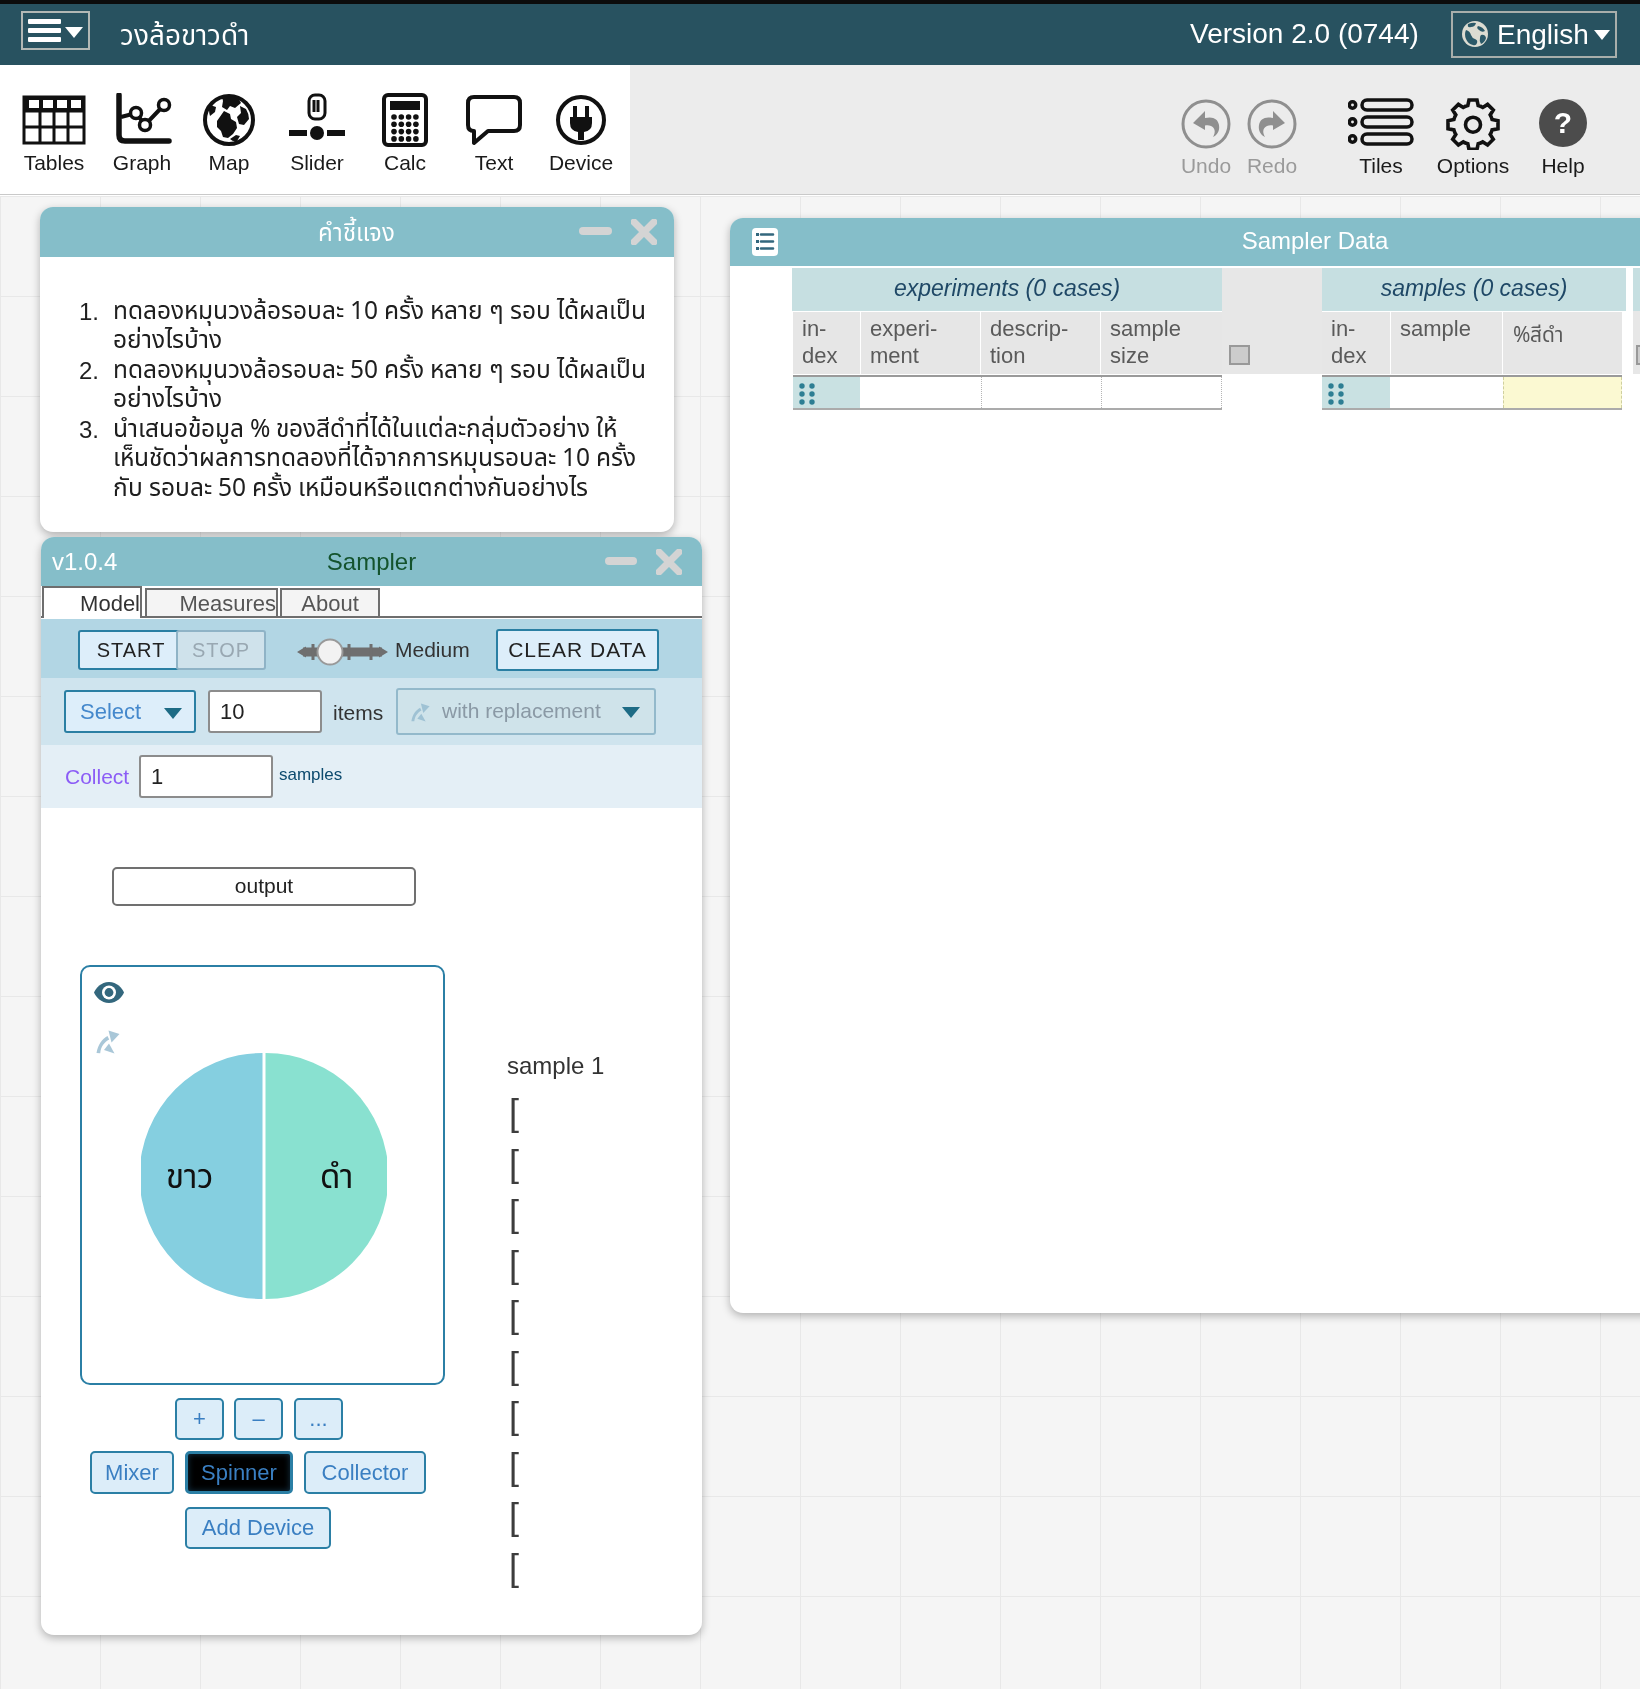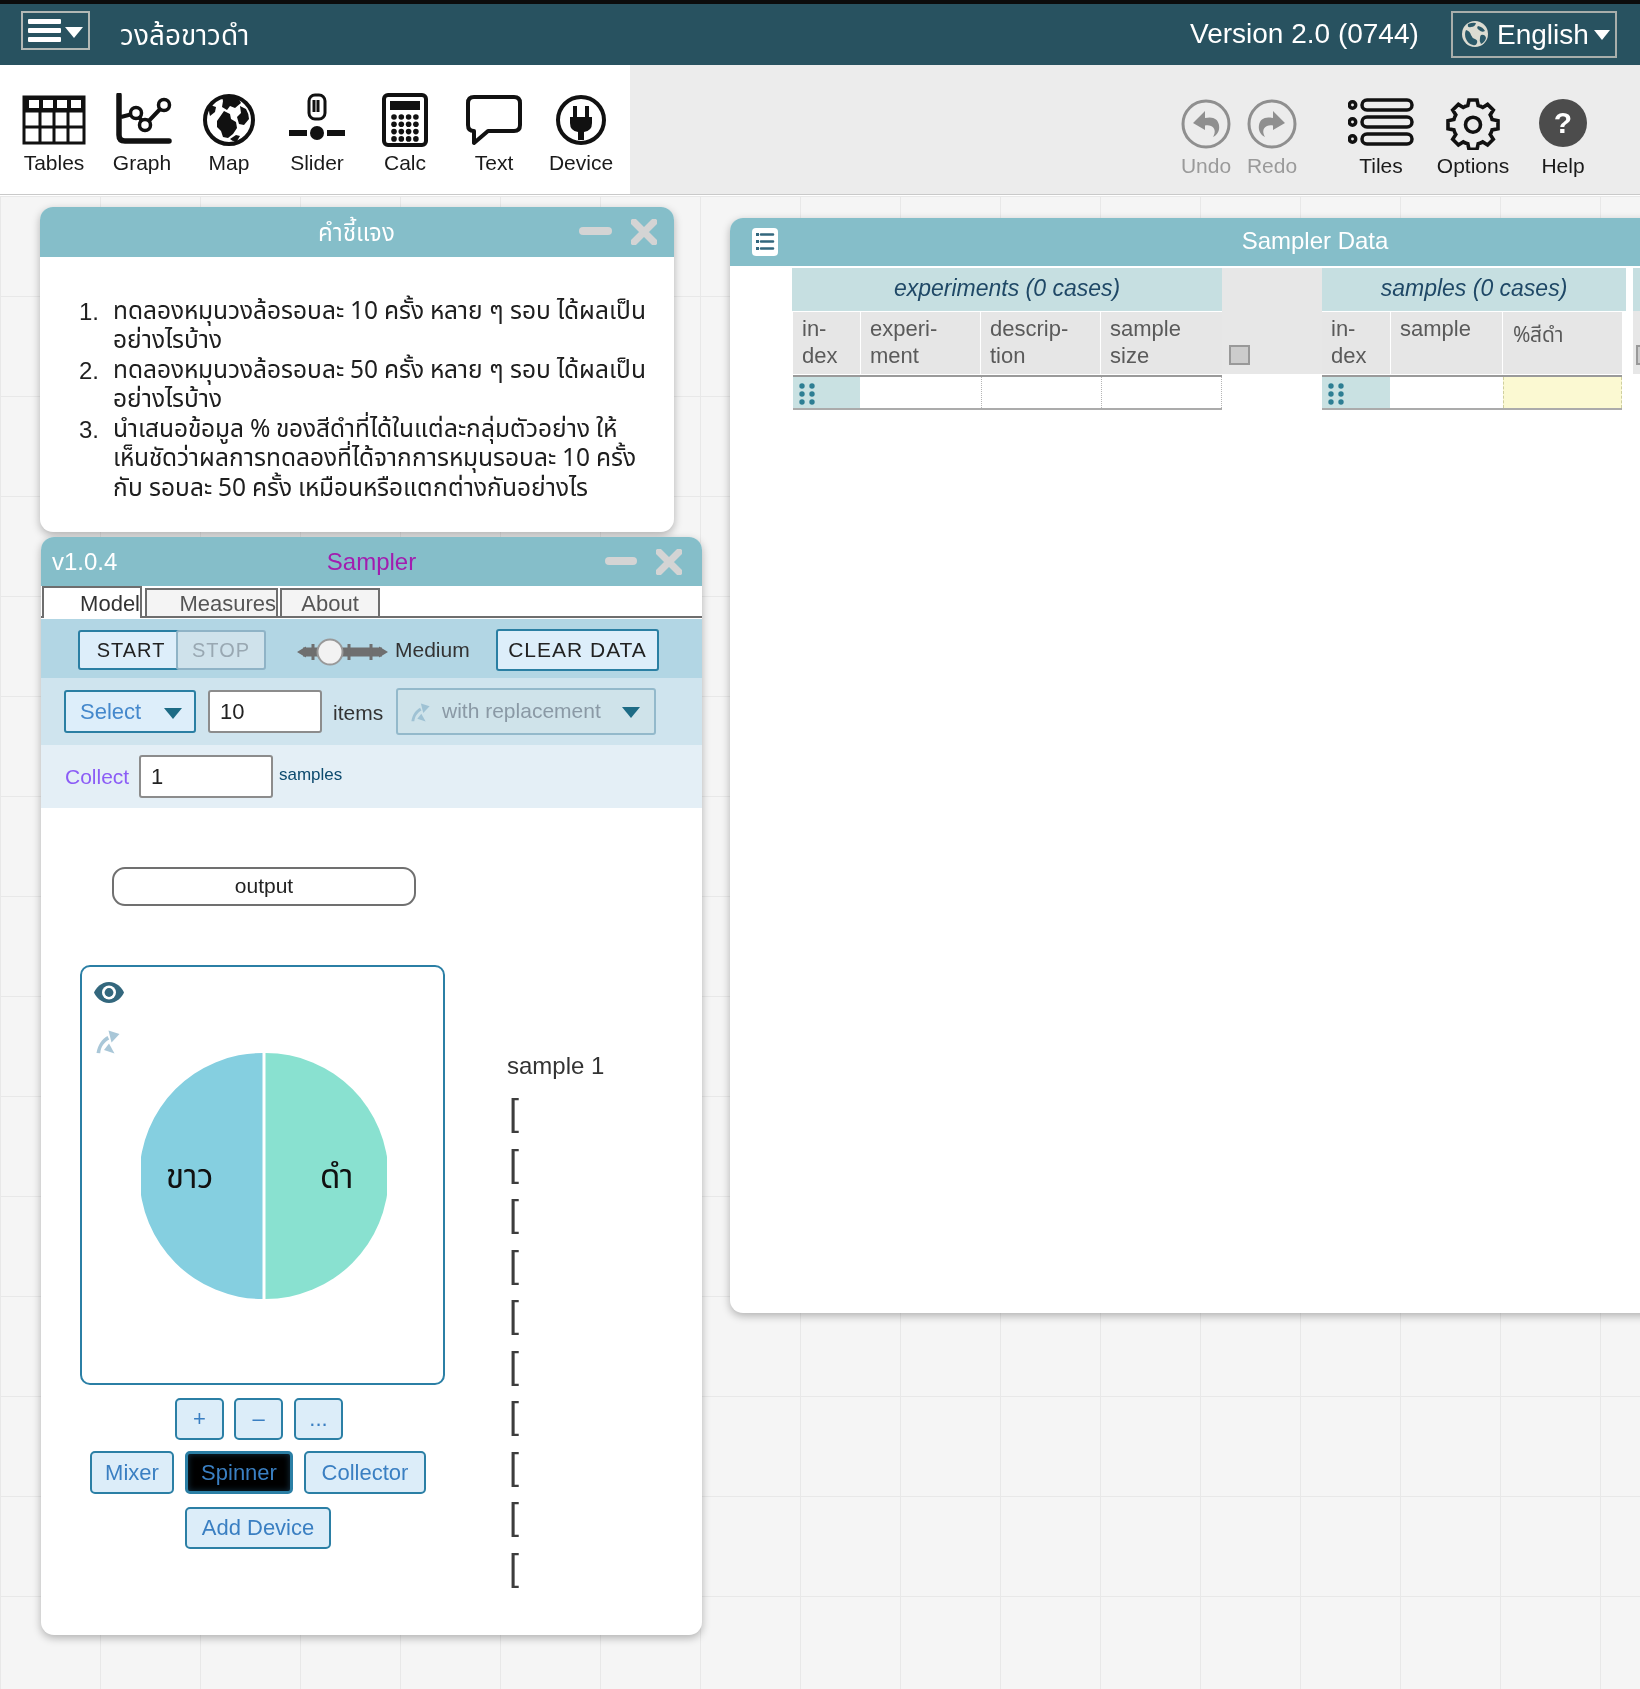--- a/index.html
+++ b/index.html
@@ -230,21 +230,21 @@
 <svg style="position:absolute;left:73px;top:262.5px" width="475" height="38" viewBox="0 0 475 38">
         <path d="M1.9 26 L1.9 21.2 C1.9 20.2 2.1 19.4 2.5 18.9 C3 18.4 3.6 18.1 4.3 17.9 L4.3 17.9 L1.6 16.8 L1.6 16 C1.6 15.3 1.8 14.7 2.3 14 C2.7 13.4 3.3 12.9 4.2 12.6 C5 12.2 6 12 7.1 12 C8.1 12 9 12.2 9.9 12.5 C10.7 12.8 11.4 13.3 11.9 14 C12.5 14.7 12.7 15.6 12.7 16.8 L12.7 26 L10.5 26 L10.5 17 C10.5 15.8 10.2 15 9.5 14.6 C8.9 14.1 8.1 13.9 7.1 13.9 C6.1 13.9 5.3 14.1 4.7 14.5 C4.1 14.9 3.8 15.5 3.8 16.1 L6.5 17.5 L6.3 18.7 C5.7 18.7 5.2 18.9 4.7 19.3 C4.3 19.7 4 20.4 4 21.2 L4 26 Z M9.7 10 C9 10 8.4 9.9 8 9.7 C7.6 9.5 7.3 9.2 7.1 8.9 C6.9 8.6 6.8 8.3 6.8 7.9 C6.8 7.7 6.9 7.4 7 7.1 C7 6.8 7.1 6.6 7.2 6.4 L9.1 6.7 C9 6.8 9 6.9 9 7.1 C8.9 7.2 8.9 7.4 8.9 7.5 C8.9 7.7 9 7.9 9.1 8.1 C9.2 8.2 9.5 8.3 9.8 8.3 L16 8.3 L16 10 Z M22.4 26 C20.4 26 19.1 25.6 18.2 24.7 C17.4 23.8 17 22.5 17 20.8 L17 12 L19.2 12 L19.2 20.8 C19.2 21.9 19.4 22.8 20 23.3 C20.5 23.9 21.3 24.1 22.4 24.1 C23.5 24.1 24.3 23.9 24.8 23.3 C25.4 22.8 25.6 21.9 25.6 20.8 L25.6 12 L27.8 12 L27.8 20.8 C27.8 22.5 27.4 23.8 26.5 24.7 C25.7 25.6 24.3 26 22.4 26 Z M41.8 26 C40.8 26 39.9 25.9 39.1 25.7 C38.3 25.5 37.6 25.3 37 25 L37.6 23.2 C38 23.4 38.3 23.5 38.8 23.7 C39.2 23.8 39.7 23.9 40.2 24 C40.7 24.1 41.3 24.1 41.8 24.1 C42.7 24.1 43.4 24 44 23.7 C44.5 23.3 44.8 22.9 44.8 22.2 C44.8 21.9 44.7 21.5 44.5 21.2 C44.3 21 44 20.7 43.6 20.5 C43.1 20.3 42.6 20.1 41.9 19.8 C40.9 19.5 40 19.2 39.3 18.8 C38.6 18.4 38.1 18 37.7 17.5 C37.3 17 37.2 16.3 37.2 15.5 C37.2 14.9 37.3 14.2 37.7 13.7 C38.1 13.2 38.6 12.8 39.4 12.5 C40.2 12.2 41.2 12 42.4 12 C43.2 12 43.9 12.1 44.6 12.2 C45.3 12.4 45.8 12.5 46.2 12.8 L46.2 14.7 C46 14.5 45.6 14.4 45.2 14.3 C44.8 14.1 44.3 14 43.8 14 C43.4 13.9 42.8 13.8 42.3 13.8 C41.2 13.8 40.4 14 40 14.3 C39.6 14.7 39.3 15.1 39.3 15.5 C39.3 15.8 39.4 16.1 39.6 16.4 C39.8 16.6 40.2 16.9 40.7 17.1 C41.2 17.3 41.9 17.6 42.7 17.9 C43.5 18.2 44.2 18.5 44.9 18.8 C45.5 19.1 46 19.6 46.4 20.1 C46.8 20.6 47 21.3 47 22.1 C47 22.8 46.8 23.4 46.5 24 C46.2 24.6 45.6 25.1 44.8 25.5 C44.1 25.8 43 26 41.8 26 Z M54.7 26 C53 26 51.7 25.5 50.8 24.6 C49.9 23.7 49.5 22.2 49.5 20.2 C49.5 19.9 49.5 19.5 49.5 19.1 C49.5 18.8 49.6 18.4 49.6 18 L54.7 18 L54.7 19.8 L51.7 19.8 L51.7 20.2 C51.7 21.3 51.8 22.1 52 22.6 C52.2 23.2 52.6 23.6 53 23.8 C53.5 24.1 54 24.2 54.7 24.2 C55.4 24.2 56.1 24.1 56.6 23.8 C57.1 23.5 57.6 23 57.8 22.3 C58.1 21.5 58.3 20.5 58.3 19.1 C58.3 17.9 58.2 16.9 57.9 16.1 C57.6 15.4 57.2 14.8 56.6 14.4 C56 14 55.2 13.9 54.2 13.9 C53.7 13.9 53.2 13.9 52.7 14 C52.2 14.1 51.7 14.2 51.2 14.4 C50.8 14.6 50.4 14.8 49.9 15 L49.9 13 C50.2 12.8 50.6 12.6 51.1 12.5 C51.6 12.4 52.1 12.2 52.7 12.1 C53.2 12 53.8 12 54.5 12 C55.9 12 57.1 12.3 58 12.9 C58.8 13.5 59.5 14.3 59.9 15.3 C60.3 16.4 60.5 17.6 60.5 19.1 C60.5 20.5 60.3 21.8 60 22.8 C59.6 23.9 59 24.6 58.1 25.2 C57.3 25.7 56.2 26 54.7 26 Z M69.4 26 C67.4 26 66.1 25.6 65.2 24.7 C64.4 23.8 64 22.5 64 20.8 L64 12 L66.2 12 L66.2 20.8 C66.2 21.9 66.4 22.8 67 23.3 C67.5 23.9 68.3 24.1 69.4 24.1 C70.5 24.1 71.3 23.9 71.8 23.3 C72.4 22.8 72.6 21.9 72.6 20.8 L72.6 12 L74.8 12 L74.8 20.8 C74.8 22.5 74.4 23.8 73.5 24.7 C72.7 25.6 71.3 26 69.4 26 Z M86.8 26 L86.8 16.8 C86.8 15.8 86.6 15 86.1 14.5 C85.6 14.1 84.8 13.8 83.7 13.8 C82.9 13.8 82.1 13.9 81.4 14.1 C80.6 14.3 79.9 14.6 79.2 14.9 L79.2 13 C79.7 12.8 80.4 12.5 81.2 12.3 C82 12.1 82.9 12 83.9 12 C84.8 12 85.5 12.1 86.2 12.3 C86.8 12.5 87.3 12.8 87.8 13.2 C88.2 13.5 88.5 14 88.7 14.6 C88.9 15.2 89 15.9 89 16.7 L89 26 Z M82.6 26 C81.2 26 80.1 25.6 79.3 24.9 C78.6 24.2 78.2 23.2 78.2 21.8 C78.2 20.3 78.7 19.2 79.7 18.4 C80.7 17.6 82.3 17.2 84.5 17.2 L87.3 17.2 L87.3 19 L84.8 19 C83.1 19 82 19.2 81.3 19.7 C80.7 20.2 80.4 20.9 80.4 21.8 C80.4 22.6 80.6 23.2 81.1 23.6 C81.6 24 82.2 24.2 83 24.2 C83.3 24.2 83.6 24.2 83.8 24.1 C84 24.1 84.3 24 84.5 23.9 L84.8 25.9 C84.5 25.9 84.2 26 83.8 26 C83.4 26 83 26 82.6 26 Z M94.8 17 C94.1 17 93.5 16.9 93.1 16.7 C92.7 16.5 92.4 16.2 92.2 15.9 C92 15.6 92 15.2 92 14.8 C92 14.6 92 14.3 92.1 14.1 C92.1 13.8 92.2 13.6 92.3 13.4 L94.2 13.7 C94.2 13.8 94.1 13.9 94.1 14 C94 14.2 94 14.3 94 14.5 C94 14.7 94.1 14.9 94.2 15 C94.3 15.2 94.5 15.2 94.8 15.2 L98.3 15.2 L98.3 17 Z M94.8 24 C94.1 24 93.5 23.9 93.1 23.7 C92.7 23.5 92.4 23.2 92.2 22.9 C92 22.6 92 22.2 92 21.9 C92 21.6 92 21.4 92.1 21.1 C92.1 20.8 92.2 20.6 92.3 20.4 L94.2 20.7 C94.2 20.8 94.1 20.9 94.1 21.1 C94 21.2 94 21.4 94 21.5 C94 21.7 94.1 21.9 94.2 22 C94.3 22.2 94.5 22.2 94.8 22.2 L98.3 22.2 L98.3 24 Z M111.7 14.1 C112.9 14.1 114 14.3 114.8 14.8 C115.7 15.2 116.4 15.8 116.9 16.7 C117.4 17.5 117.6 18.5 117.6 19.7 C117.6 21 117.4 22.1 116.8 23.1 C116.3 24 115.6 24.8 114.6 25.2 C113.6 25.8 112.5 26 111.1 26 C110.2 26 109.3 25.9 108.5 25.8 C107.8 25.6 107.1 25.3 106.5 25 L106.5 22.8 C107.1 23.2 107.8 23.5 108.7 23.8 C109.5 24 110.3 24.1 111.1 24.1 C112 24.1 112.7 23.9 113.4 23.6 C114 23.3 114.5 22.9 114.9 22.3 C115.2 21.6 115.4 20.9 115.4 19.9 C115.4 18.7 115.1 17.7 114.4 17 C113.7 16.3 112.6 16 111 16 C110.6 16 110 16 109.5 16.1 C108.9 16.2 108.4 16.3 108 16.4 L107 15.7 L107.6 8 L116.4 8 L116.4 10 L109.5 10 L109 14.4 C109.3 14.3 109.7 14.3 110.2 14.2 C110.6 14.1 111.2 14.1 111.7 14.1 Z M131.8 17 C131.8 18.4 131.7 19.7 131.5 20.8 C131.3 21.9 130.9 22.8 130.5 23.6 C130 24.4 129.4 25 128.7 25.4 C127.9 25.8 127 26 126 26 C124.7 26 123.6 25.6 122.7 24.9 C121.9 24.2 121.2 23.2 120.8 21.8 C120.4 20.5 120.2 18.9 120.2 17 C120.2 15.1 120.4 13.5 120.8 12.2 C121.2 10.8 121.8 9.8 122.6 9.1 C123.5 8.4 124.6 8 126 8 C127.3 8 128.4 8.4 129.2 9.1 C130.1 9.8 130.8 10.8 131.2 12.2 C131.6 13.5 131.8 15.1 131.8 17 Z M122.4 17 C122.4 18.6 122.5 19.9 122.7 20.9 C122.9 22 123.3 22.8 123.9 23.3 C124.4 23.8 125.1 24.1 126 24.1 C126.9 24.1 127.6 23.8 128.1 23.3 C128.6 22.8 129 22 129.3 21 C129.5 19.9 129.6 18.6 129.6 17 C129.6 15.4 129.5 14.1 129.3 13.1 C129 12 128.6 11.2 128.1 10.7 C127.6 10.2 126.9 9.9 126 9.9 C125.1 9.9 124.4 10.2 123.9 10.7 C123.3 11.2 122.9 12 122.7 13.1 C122.5 14.1 122.4 15.4 122.4 17 Z M141 26 L141 17.2 C141 15.5 141.4 14.2 142.3 13.3 C143.2 12.4 144.6 12 146.5 12 C148.5 12 149.9 12.4 150.8 13.3 C151.6 14.2 152.1 15.5 152.1 17.2 L152.1 26 L149.9 26 L149.9 17.2 C149.9 16.1 149.6 15.3 149 14.7 C148.4 14.1 147.6 13.9 146.5 13.9 C145.4 13.9 144.6 14.1 144 14.7 C143.5 15.2 143.2 16 143.2 17.1 L143.2 19.8 L143.2 19.8 C143.6 19.1 144 18.7 144.6 18.5 C145.1 18.3 145.8 18.2 146.8 18.2 L147.6 18.2 L147.6 20 L146.8 20 C145.8 20 145 20.2 144.5 20.5 C144 20.7 143.6 21.1 143.5 21.6 C143.3 22.1 143.2 22.6 143.2 23.2 L143.2 26 Z M159.8 26 C158.8 26 157.9 25.9 157.1 25.7 C156.3 25.5 155.6 25.3 155 25 L155.6 23.2 C156 23.4 156.3 23.5 156.8 23.7 C157.2 23.8 157.7 23.9 158.2 24 C158.7 24.1 159.3 24.1 159.8 24.1 C160.7 24.1 161.4 24 162 23.7 C162.5 23.3 162.8 22.9 162.8 22.2 C162.8 21.9 162.7 21.5 162.5 21.2 C162.3 21 162 20.7 161.6 20.5 C161.1 20.3 160.6 20.1 159.9 19.8 C158.9 19.5 158 19.2 157.3 18.8 C156.6 18.4 156.1 18 155.7 17.5 C155.3 17 155.2 16.3 155.2 15.5 C155.2 14.9 155.3 14.2 155.7 13.7 C156.1 13.2 156.6 12.8 157.4 12.5 C158.2 12.2 159.2 12 160.4 12 C161.2 12 161.9 12.1 162.6 12.2 C163.3 12.4 163.8 12.5 164.2 12.8 L164.2 14.7 C164 14.5 163.6 14.4 163.2 14.3 C162.8 14.1 162.3 14 161.8 14 C161.4 13.9 160.8 13.8 160.3 13.8 C159.2 13.8 158.4 14 158 14.3 C157.6 14.7 157.3 15.1 157.3 15.5 C157.3 15.8 157.4 16.1 157.6 16.4 C157.8 16.6 158.2 16.9 158.7 17.1 C159.2 17.3 159.9 17.6 160.7 17.9 C161.5 18.2 162.2 18.5 162.9 18.8 C163.5 19.1 164 19.6 164.4 20.1 C164.8 20.6 165 21.3 165 22.1 C165 22.8 164.8 23.4 164.5 24 C164.2 24.6 163.6 25.1 162.8 25.5 C162.1 25.8 161 26 159.8 26 Z M161.9 10 C161.2 10 160.7 9.9 160.3 9.7 C159.9 9.5 159.6 9.2 159.4 8.9 C159.2 8.6 159.1 8.3 159.1 7.9 C159.1 7.7 159.1 7.4 159.2 7.1 C159.3 6.8 159.4 6.6 159.5 6.4 L161.3 6.7 C161.3 6.8 161.3 6.9 161.2 7.1 C161.2 7.2 161.2 7.4 161.2 7.5 C161.2 7.7 161.2 7.9 161.4 8.1 C161.5 8.2 161.7 8.3 162 8.3 L168.2 8.3 L168.2 10 Z M161.7 6.4 L161.7 5.6 C161.9 5.5 162.1 5.5 162.4 5.4 C162.6 5.3 162.8 5.1 163 5 C163.2 4.8 163.3 4.6 163.3 4.4 C163.3 4.2 163.2 4.1 163.1 4 C163 3.9 162.9 3.8 162.7 3.8 C162.6 3.8 162.4 3.8 162.3 3.9 C162.2 3.9 162 4 161.9 4.1 L161.5 2.9 C161.8 2.8 162.1 2.6 162.5 2.6 C162.8 2.5 163.1 2.5 163.3 2.5 C163.7 2.5 164.1 2.6 164.5 2.8 C164.8 3 165 3.4 165 3.9 C165 4.1 164.9 4.4 164.9 4.6 C164.8 4.9 164.6 5.1 164.3 5.3 L164.1 4.8 L167.9 4.8 L167.9 6.4 Z M170.2 26 L166 12 L168.2 12 L171.8 24.1 L172.1 24.1 C172.5 24.1 172.9 24 173.3 23.8 C173.7 23.6 174 23.3 174.2 23 C174.7 22.5 175.1 21.7 175.3 20.9 C175.5 20 175.7 19.1 175.7 18.3 C175.7 16.9 175.3 15.8 174.7 15 C174.1 14.1 173.3 13.7 172.2 13.7 C172 13.7 171.8 13.8 171.6 13.8 C171.4 13.8 171.2 13.9 171.1 13.9 L170.5 12.1 C170.9 12.1 171.2 12 171.5 12 C171.8 12 172.1 12 172.3 12 C173.1 12 173.9 12.1 174.5 12.4 C175.2 12.6 175.7 13 176.2 13.5 C176.7 14 177.2 14.7 177.4 15.6 C177.7 16.5 177.8 17.4 177.8 18.5 C177.8 19.8 177.6 20.9 177.2 22 C176.8 23 176.4 23.8 175.8 24.4 C175.3 24.9 174.7 25.3 174 25.6 C173.3 25.9 172.5 26 171.4 26 Z M190 26 C189.6 26 189.2 25.9 188.8 25.8 C188.3 25.6 188 25.4 187.8 25 C187.5 24.6 187.4 24 187.4 23.4 L187.4 12 L189.5 12 L189.5 23.1 C189.5 23.5 189.6 23.8 189.8 23.9 C189.9 24.1 190.2 24.2 190.6 24.2 C190.7 24.2 190.9 24.2 191 24.1 C191.2 24.1 191.3 24 191.5 24 L191.8 25.6 C191.5 25.8 191.2 25.9 190.9 25.9 C190.6 26 190.3 26 190 26 Z M194.2 26 L194.2 12 L196.4 12 L196.4 18.2 L196.4 18.2 L202 12 L204.6 12 L204.6 12.1 L196.4 20.8 L196.4 26 Z M202.5 26 L202.5 21.1 C202.5 20.2 202.2 19.4 201.6 18.8 C201 18.3 200.1 18 198.7 18 L200 16.4 C201 16.4 201.9 16.6 202.6 16.9 C203.3 17.3 203.8 17.9 204.1 18.6 C204.5 19.3 204.7 20.1 204.7 21.1 L204.7 26 Z M214.5 26 C213.4 26 212.5 25.8 211.8 25.4 C211 24.9 210.5 24.4 210.2 23.6 L210.1 23.6 L210 26 L208.2 26 L208.2 12 L210.4 12 L210.4 20 C210.4 20.8 210.5 21.5 210.8 22.2 C211.1 22.8 211.5 23.3 212 23.6 C212.6 24 213.2 24.1 214 24.1 C215 24.1 215.7 23.9 216.2 23.3 C216.6 22.8 216.9 22.1 216.9 21.1 L216.9 12 L219.1 12 L219.1 21.2 C219.1 22.3 218.9 23.2 218.5 23.9 C218.1 24.6 217.6 25.1 216.9 25.5 C216.2 25.8 215.4 26 214.5 26 Z M208.6 10 L208.6 9 L210.4 8.2 L219 8.2 L219 10 Z M213.6 9 L213.6 6 L215.5 6 L215.5 9 Z M217.2 9 L217.2 6 L219 6 L219 9 Z M227.7 26 C226 26 224.7 25.5 223.8 24.6 C222.9 23.7 222.5 22.2 222.5 20.2 C222.5 19.9 222.5 19.5 222.5 19.1 C222.5 18.8 222.6 18.4 222.6 18 L227.7 18 L227.7 19.8 L224.7 19.8 L224.7 20.2 C224.7 21.3 224.8 22.1 225 22.6 C225.2 23.2 225.6 23.6 226 23.8 C226.5 24.1 227 24.2 227.7 24.2 C228.4 24.2 229.1 24.1 229.6 23.8 C230.1 23.5 230.6 23 230.8 22.3 C231.1 21.5 231.3 20.5 231.3 19.1 C231.3 17.9 231.2 16.9 230.9 16.1 C230.6 15.4 230.2 14.8 229.6 14.4 C229 14 228.2 13.9 227.2 13.9 C226.7 13.9 226.2 13.9 225.7 14 C225.2 14.1 224.7 14.2 224.2 14.4 C223.8 14.6 223.4 14.8 222.9 15 L222.9 13 C223.2 12.8 223.6 12.6 224.1 12.5 C224.6 12.4 225.1 12.2 225.7 12.1 C226.2 12 226.8 12 227.5 12 C228.9 12 230.1 12.3 231 12.9 C231.8 13.5 232.5 14.3 232.9 15.3 C233.3 16.4 233.5 17.6 233.5 19.1 C233.5 20.5 233.3 21.8 233 22.8 C232.6 23.9 232 24.6 231.1 25.2 C230.3 25.7 229.2 26 227.7 26 Z M241.6 26 C240.6 26 239.8 25.8 239.1 25.5 C238.4 25.1 237.9 24.6 237.5 23.9 C237.2 23.2 237 22.3 237 21.2 L237 12 L239.2 12 L239.2 21.1 C239.2 22.1 239.4 22.8 239.9 23.3 C240.4 23.9 241.1 24.1 242.1 24.1 C243.2 24.1 244.1 23.8 244.7 23 C245.4 22.2 245.7 21.2 245.7 20 L245.7 12 L247.9 12 L247.9 26 L246 26 L246 23.7 L245.8 23.7 C245.5 24.4 245 24.9 244.3 25.4 C243.6 25.8 242.7 26 241.6 26 Z M252.2 26 L252.2 12 L254.4 12 L254.4 18.2 L254.4 18.2 L260 12 L262.6 12 L262.6 12.1 L254.4 20.8 L254.4 26 Z M260.5 26 L260.5 21.1 C260.5 20.2 260.2 19.4 259.6 18.8 C259 18.3 258.1 18 256.7 18 L258 16.4 C259 16.4 259.9 16.6 260.6 16.9 C261.3 17.3 261.8 17.9 262.1 18.6 C262.5 19.3 262.7 20.1 262.7 21.1 L262.7 26 Z M269.8 26 C268.8 26 267.9 25.9 267.1 25.7 C266.3 25.5 265.6 25.3 265 25 L265.6 23.2 C266 23.4 266.3 23.5 266.8 23.7 C267.2 23.8 267.7 23.9 268.2 24 C268.7 24.1 269.3 24.1 269.8 24.1 C270.7 24.1 271.4 24 272 23.7 C272.5 23.3 272.8 22.9 272.8 22.2 C272.8 21.9 272.7 21.5 272.5 21.2 C272.3 21 272 20.7 271.6 20.5 C271.1 20.3 270.6 20.1 269.9 19.8 C268.9 19.5 268 19.2 267.3 18.8 C266.6 18.4 266.1 18 265.7 17.5 C265.3 17 265.2 16.3 265.2 15.5 C265.2 14.9 265.3 14.2 265.7 13.7 C266.1 13.2 266.6 12.8 267.4 12.5 C268.2 12.2 269.2 12 270.4 12 C271.2 12 271.9 12.1 272.6 12.2 C273.3 12.4 273.8 12.5 274.2 12.8 L274.2 14.7 C274 14.5 273.6 14.4 273.2 14.3 C272.8 14.1 272.3 14 271.8 14 C271.4 13.9 270.8 13.8 270.3 13.8 C269.2 13.8 268.4 14 268 14.3 C267.6 14.7 267.3 15.1 267.3 15.5 C267.3 15.8 267.4 16.1 267.6 16.4 C267.8 16.6 268.2 16.9 268.7 17.1 C269.2 17.3 269.9 17.6 270.7 17.9 C271.5 18.2 272.2 18.5 272.9 18.8 C273.5 19.1 274 19.6 274.4 20.1 C274.8 20.6 275 21.3 275 22.1 C275 22.8 274.8 23.4 274.5 24 C274.2 24.6 273.6 25.1 272.8 25.5 C272.1 25.8 271 26 269.8 26 Z M264.6 10 L264.6 9 L266.4 8.2 L275 8.2 L275 10 Z M269.7 9 L269.7 6 L271.5 6 L271.5 9 Z M273.2 9 L273.2 6 L275 6 L275 9 Z M282.7 26 C281 26 279.7 25.5 278.8 24.6 C277.9 23.7 277.5 22.2 277.5 20.2 C277.5 19.9 277.5 19.5 277.5 19.1 C277.5 18.8 277.6 18.4 277.6 18 L282.7 18 L282.7 19.8 L279.7 19.8 L279.7 20.2 C279.7 21.3 279.8 22.1 280 22.6 C280.2 23.2 280.6 23.6 281 23.8 C281.5 24.1 282 24.2 282.7 24.2 C283.4 24.2 284.1 24.1 284.6 23.8 C285.1 23.5 285.6 23 285.8 22.3 C286.1 21.5 286.3 20.5 286.3 19.1 C286.3 17.9 286.2 16.9 285.9 16.1 C285.6 15.4 285.2 14.8 284.6 14.4 C284 14 283.2 13.9 282.2 13.9 C281.7 13.9 281.2 13.9 280.7 14 C280.2 14.1 279.7 14.2 279.2 14.4 C278.8 14.6 278.4 14.8 277.9 15 L277.9 13 C278.2 12.8 278.6 12.6 279.1 12.5 C279.6 12.4 280.1 12.2 280.7 12.1 C281.2 12 281.8 12 282.5 12 C283.9 12 285.1 12.3 286 12.9 C286.8 13.5 287.5 14.3 287.9 15.3 C288.3 16.4 288.5 17.6 288.5 19.1 C288.5 20.5 288.3 21.8 288 22.8 C287.6 23.9 287 24.6 286.1 25.2 C285.3 25.7 284.2 26 282.7 26 Z M295 26 C294.6 26 294.2 25.9 293.8 25.8 C293.3 25.6 293 25.4 292.8 25 C292.5 24.6 292.4 24 292.4 23.4 L292.4 12 L294.5 12 L294.5 23.1 C294.5 23.5 294.6 23.8 294.8 23.9 C294.9 24.1 295.2 24.2 295.6 24.2 C295.7 24.2 295.9 24.2 296 24.1 C296.2 24.1 296.3 24 296.5 24 L296.8 25.6 C296.5 25.8 296.2 25.9 295.9 25.9 C295.6 26 295.3 26 295 26 Z M301.7 26 C301.3 26 300.8 25.9 300.4 25.8 C300 25.6 299.7 25.4 299.4 25 C299.2 24.6 299 24 299 23.4 L299 12 L301.2 12 L301.2 23.1 C301.2 23.5 301.3 23.8 301.5 23.9 C301.6 24.1 301.9 24.2 302.2 24.2 C302.4 24.2 302.5 24.2 302.7 24.1 C302.9 24.1 303 24 303.2 24 L303.5 25.6 C303.2 25.8 302.9 25.9 302.6 25.9 C302.3 26 302 26 301.7 26 Z M310.7 26 C309.4 26 308.3 25.7 307.5 25 C306.8 24.4 306.3 23.6 306 22.5 C305.7 21.4 305.5 20.1 305.5 18.7 C305.5 17.1 305.7 15.8 306 14.8 C306.3 13.8 306.7 13.1 307.3 12.7 C307.9 12.2 308.6 12 309.5 12 C310.1 12 310.5 12.1 310.9 12.3 C311.3 12.5 311.6 12.8 311.8 13.3 L311.9 13.3 C312.1 12.8 312.3 12.5 312.8 12.3 C313.2 12.1 313.7 12 314.3 12 C315.3 12 316.1 12.3 316.7 12.9 C317.3 13.4 317.6 14.3 317.6 15.5 L317.6 26 L315.4 26 L315.4 15.5 C315.4 14.9 315.3 14.4 315 14.2 C314.7 14 314.4 13.9 314 13.9 C313.5 13.9 313.1 14 312.9 14.2 C312.7 14.4 312.6 14.8 312.5 15.3 L311.1 15.3 C311.1 14.8 310.9 14.4 310.6 14.2 C310.3 14 310 13.9 309.7 13.9 C309 13.9 308.5 14.2 308.2 15 C307.9 15.8 307.7 17 307.7 18.8 C307.7 19.9 307.8 20.9 308 21.7 C308.1 22.4 308.5 23.1 308.9 23.5 C309.4 23.9 310.1 24.1 311 24.1 C311.3 24.1 311.6 24.1 311.8 24.1 C312 24.1 312.2 24 312.4 24 L312.7 25.9 C312.4 25.9 312.1 26 311.8 26 C311.4 26 311.1 26 310.7 26 Z M321.9 26 L321.9 21.2 C321.9 20.2 322.1 19.4 322.5 18.9 C323 18.4 323.6 18.1 324.3 17.9 L324.3 17.9 L321.6 16.8 L321.6 16 C321.6 15.3 321.8 14.7 322.3 14 C322.7 13.4 323.3 12.9 324.2 12.6 C325 12.2 326 12 327.1 12 C328.1 12 329 12.2 329.9 12.5 C330.7 12.8 331.4 13.3 331.9 14 C332.5 14.7 332.7 15.6 332.7 16.8 L332.7 26 L330.5 26 L330.5 17 C330.5 15.8 330.2 15 329.5 14.6 C328.9 14.1 328.1 13.9 327.1 13.9 C326.1 13.9 325.3 14.1 324.7 14.5 C324.1 14.9 323.8 15.5 323.8 16.1 L326.5 17.5 L326.3 18.7 C325.7 18.7 325.2 18.9 324.7 19.3 C324.3 19.7 324 20.4 324 21.2 L324 26 Z M341.7 26 C340.4 26 339.3 25.7 338.5 25 C337.8 24.4 337.3 23.6 337 22.5 C336.7 21.4 336.5 20.1 336.5 18.7 C336.5 17.1 336.7 15.8 337 14.8 C337.3 13.8 337.7 13.1 338.3 12.7 C338.9 12.2 339.6 12 340.5 12 C341.1 12 341.5 12.1 341.9 12.3 C342.3 12.5 342.6 12.8 342.8 13.3 L342.9 13.3 C343.1 12.8 343.3 12.5 343.8 12.3 C344.2 12.1 344.7 12 345.3 12 C346.3 12 347.1 12.3 347.7 12.9 C348.3 13.4 348.6 14.3 348.6 15.5 L348.6 26 L346.4 26 L346.4 15.5 C346.4 14.9 346.3 14.4 346 14.2 C345.7 14 345.4 13.9 345 13.9 C344.5 13.9 344.1 14 343.9 14.2 C343.7 14.4 343.6 14.8 343.5 15.3 L342.1 15.3 C342.1 14.8 341.9 14.4 341.6 14.2 C341.3 14 341 13.9 340.7 13.9 C340 13.9 339.5 14.2 339.2 15 C338.9 15.8 338.7 17 338.7 18.8 C338.7 19.9 338.8 20.9 339 21.7 C339.1 22.4 339.5 23.1 339.9 23.5 C340.4 23.9 341.1 24.1 342 24.1 C342.3 24.1 342.6 24.1 342.8 24.1 C343 24.1 343.2 24 343.4 24 L343.7 25.9 C343.4 25.9 343.1 26 342.8 26 C342.4 26 342.1 26 341.7 26 Z M346.5 10 L346.5 4.7 L348.7 4.7 L348.7 10 Z M356.8 26 L356.8 16.2 C356.8 15.4 356.6 14.8 356.2 14.4 C355.9 14.1 355.2 13.9 354.4 13.9 C353.8 13.9 353.2 13.9 352.7 14.1 C352.2 14.2 351.7 14.5 351.2 14.8 L351.2 12.8 C351.6 12.6 352 12.4 352.6 12.2 C353.2 12.1 354 12 354.8 12 C355.6 12 356.4 12.1 357 12.4 C357.6 12.6 358.1 13 358.5 13.6 C358.8 14.2 359 15 359 15.9 L359 26 Z M365.2 26 L361 12 L363.2 12 L366.8 24.1 L367.1 24.1 C367.5 24.1 367.9 24 368.3 23.8 C368.7 23.6 369 23.3 369.2 23 C369.7 22.5 370.1 21.7 370.3 20.9 C370.5 20 370.7 19.1 370.7 18.3 C370.7 16.9 370.3 15.8 369.7 15 C369.1 14.1 368.3 13.7 367.2 13.7 C367 13.7 366.8 13.8 366.6 13.8 C366.4 13.8 366.2 13.9 366.1 13.9 L365.5 12.1 C365.9 12.1 366.2 12 366.5 12 C366.8 12 367.1 12 367.3 12 C368.1 12 368.9 12.1 369.5 12.4 C370.2 12.6 370.7 13 371.2 13.5 C371.7 14 372.2 14.7 372.4 15.6 C372.7 16.5 372.8 17.4 372.8 18.5 C372.8 19.8 372.6 20.9 372.2 22 C371.8 23 371.4 23.8 370.8 24.4 C370.3 24.9 369.7 25.3 369 25.6 C368.3 25.9 367.5 26 366.4 26 Z M375.9 26 L375.9 21.2 C375.9 20.2 376.1 19.4 376.5 18.9 C377 18.4 377.6 18.1 378.3 17.9 L378.3 17.9 L375.6 16.8 L375.6 16 C375.6 15.3 375.8 14.7 376.3 14 C376.7 13.4 377.3 12.9 378.2 12.6 C379 12.2 380 12 381.1 12 C382.1 12 383 12.2 383.9 12.5 C384.7 12.8 385.4 13.3 385.9 14 C386.5 14.7 386.7 15.6 386.7 16.8 L386.7 26 L384.5 26 L384.5 17 C384.5 15.8 384.2 15 383.5 14.6 C382.9 14.1 382.1 13.9 381.1 13.9 C380.1 13.9 379.3 14.1 378.7 14.5 C378.1 14.9 377.8 15.5 377.8 16.1 L380.5 17.5 L380.3 18.7 C379.7 18.7 379.2 18.9 378.7 19.3 C378.3 19.7 378 20.4 378 21.2 L378 26 Z M383.7 10 C383 10 382.4 9.9 382 9.7 C381.6 9.5 381.3 9.2 381.1 8.9 C380.9 8.6 380.8 8.3 380.8 7.9 C380.8 7.7 380.9 7.4 381 7.1 C381 6.8 381.1 6.6 381.2 6.4 L383.1 6.7 C383 6.8 383 6.9 383 7.1 C382.9 7.2 382.9 7.4 382.9 7.5 C382.9 7.7 383 7.9 383.1 8.1 C383.2 8.2 383.5 8.3 383.8 8.3 L390 8.3 L390 10 Z M395.6 26 C394.6 26 393.8 25.8 393.1 25.5 C392.4 25.1 391.9 24.6 391.5 23.9 C391.2 23.2 391 22.3 391 21.2 L391 12 L393.2 12 L393.2 21.1 C393.2 22.1 393.4 22.8 393.9 23.3 C394.4 23.9 395.1 24.1 396.1 24.1 C397.2 24.1 398.1 23.8 398.7 23 C399.4 22.2 399.7 21.2 399.7 20 L399.7 12 L401.9 12 L401.9 26 L400 26 L400 23.7 L399.8 23.7 C399.5 24.4 399 24.9 398.3 25.4 C397.6 25.8 396.7 26 395.6 26 Z M410.7 26 C409 26 407.7 25.5 406.8 24.6 C405.9 23.7 405.5 22.2 405.5 20.2 C405.5 19.9 405.5 19.5 405.5 19.1 C405.5 18.8 405.6 18.4 405.6 18 L410.7 18 L410.7 19.8 L407.7 19.8 L407.7 20.2 C407.7 21.3 407.8 22.1 408 22.6 C408.2 23.2 408.6 23.6 409 23.8 C409.5 24.1 410 24.2 410.7 24.2 C411.4 24.2 412.1 24.1 412.6 23.8 C413.1 23.5 413.6 23 413.8 22.3 C414.1 21.5 414.3 20.5 414.3 19.1 C414.3 17.9 414.2 16.9 413.9 16.1 C413.6 15.4 413.2 14.8 412.6 14.4 C412 14 411.2 13.9 410.2 13.9 C409.7 13.9 409.2 13.9 408.7 14 C408.2 14.1 407.7 14.2 407.2 14.4 C406.8 14.6 406.4 14.8 405.9 15 L405.9 13 C406.2 12.8 406.6 12.6 407.1 12.5 C407.6 12.4 408.1 12.2 408.7 12.1 C409.2 12 409.8 12 410.5 12 C411.9 12 413.1 12.3 414 12.9 C414.8 13.5 415.5 14.3 415.9 15.3 C416.3 16.4 416.5 17.6 416.5 19.1 C416.5 20.5 416.3 21.8 416 22.8 C415.6 23.9 415 24.6 414.1 25.2 C413.3 25.7 412.2 26 410.7 26 Z M425.2 26 C423.8 26 422.8 25.8 422 25.5 C421.2 25.1 420.6 24.6 420.3 24 C419.9 23.3 419.7 22.5 419.7 21.6 C419.7 20.8 419.8 20.2 420.1 19.7 C420.3 19.3 420.6 18.9 420.9 18.7 C421.2 18.5 421.6 18.3 421.9 18.2 L421.9 18.2 C421.6 18.1 421.3 17.9 420.9 17.7 C420.6 17.5 420.3 17.1 420 16.8 C419.8 16.4 419.7 15.9 419.7 15.3 C419.7 14.7 419.8 14.2 420.1 13.7 C420.3 13.2 420.7 12.8 421.3 12.5 C421.9 12.2 422.7 12 423.7 12 C424.1 12 424.5 12 424.9 12.1 C425.3 12.1 425.6 12.2 425.9 12.4 L425.5 14.1 C425.3 14 425.1 14 424.8 13.9 C424.5 13.9 424.2 13.8 423.9 13.8 C423.2 13.8 422.7 14 422.4 14.3 C422 14.6 421.9 15 421.9 15.5 C421.9 16 422 16.4 422.3 16.7 C422.6 16.9 423 17.1 423.4 17.2 C423.9 17.3 424.3 17.4 424.8 17.4 L425.3 17.4 L425.3 19 L424.8 19 C423.8 19 423.1 19.2 422.6 19.6 C422.2 19.9 421.9 20.6 421.9 21.4 C421.9 21.9 422 22.4 422.2 22.8 C422.4 23.2 422.7 23.6 423.2 23.8 C423.7 24.1 424.3 24.2 425.2 24.2 C426 24.2 426.6 24.1 427.1 23.8 C427.6 23.6 427.9 23.2 428.1 22.8 C428.3 22.4 428.4 21.8 428.4 21.2 L428.4 12 L430.6 12 L430.6 21 C430.6 22.8 430.1 24.1 429.2 24.9 C428.4 25.6 427 26 425.2 26 Z M428.8 10 L428.8 4.7 L431 4.7 L431 10 Z M438.8 26 L438.8 16.2 C438.8 15.4 438.6 14.8 438.2 14.4 C437.9 14.1 437.2 13.9 436.4 13.9 C435.8 13.9 435.2 13.9 434.7 14.1 C434.2 14.2 433.7 14.5 433.2 14.8 L433.2 12.8 C433.6 12.6 434 12.4 434.6 12.2 C435.2 12.1 436 12 436.8 12 C437.6 12 438.4 12.1 439 12.4 C439.6 12.6 440.1 13 440.5 13.6 C440.8 14.2 441 15 441 15.9 L441 26 Z M447.2 26 L443 12 L445.2 12 L448.8 24.1 L449.1 24.1 C449.5 24.1 449.9 24 450.3 23.8 C450.7 23.6 451 23.3 451.2 23 C451.7 22.5 452.1 21.7 452.3 20.9 C452.5 20 452.7 19.1 452.7 18.3 C452.7 16.9 452.3 15.8 451.7 15 C451.1 14.1 450.3 13.7 449.2 13.7 C449 13.7 448.8 13.8 448.6 13.8 C448.4 13.8 448.2 13.9 448.1 13.9 L447.5 12.1 C447.9 12.1 448.2 12 448.5 12 C448.8 12 449.1 12 449.3 12 C450.1 12 450.9 12.1 451.5 12.4 C452.2 12.6 452.7 13 453.2 13.5 C453.7 14 454.2 14.7 454.4 15.6 C454.7 16.5 454.8 17.4 454.8 18.5 C454.8 19.8 454.6 20.9 454.2 22 C453.8 23 453.4 23.8 452.8 24.4 C452.3 24.9 451.7 25.3 451 25.6 C450.3 25.9 449.5 26 448.4 26 Z M458.7 14.5 L458.7 10 C458.7 9.3 458.7 8.8 458.9 8.4 C459 8 459.1 7.7 459.3 7.4 C459.5 7.2 459.7 7 460 6.8 L455.7 6.8 L456.2 5 L463.2 5 L463.2 6.8 C462.6 6.8 462 7 461.6 7.4 C461.1 7.8 460.9 8.5 460.9 9.6 L460.9 14.5 Z M461.4 26 C460.9 26 460.5 25.9 460.1 25.8 C459.7 25.6 459.3 25.4 459.1 25 C458.8 24.6 458.7 24 458.7 23.4 L458.7 12 L460.9 12 L460.9 23.1 C460.9 23.5 461 23.8 461.1 23.9 C461.3 24.1 461.5 24.2 461.9 24.2 C462.1 24.2 462.2 24.2 462.4 24.1 C462.5 24.1 462.7 24 462.8 24 L463.1 25.6 C462.8 25.8 462.5 25.9 462.2 25.9 C461.9 26 461.6 26 461.4 26 Z M468.8 26 C467.8 26 466.9 25.9 466.1 25.7 C465.3 25.5 464.6 25.3 464 25 L464.6 23.2 C465 23.4 465.3 23.5 465.8 23.7 C466.2 23.8 466.7 23.9 467.2 24 C467.7 24.1 468.3 24.1 468.8 24.1 C469.7 24.1 470.4 24 471 23.7 C471.5 23.3 471.8 22.9 471.8 22.2 C471.8 21.9 471.7 21.5 471.5 21.2 C471.3 21 471 20.7 470.6 20.5 C470.1 20.3 469.6 20.1 468.9 19.8 C467.9 19.5 467 19.2 466.3 18.8 C465.6 18.4 465.1 18 464.7 17.5 C464.3 17 464.2 16.3 464.2 15.5 C464.2 14.9 464.3 14.2 464.7 13.7 C465.1 13.2 465.6 12.8 466.4 12.5 C467.2 12.2 468.2 12 469.4 12 C470.2 12 470.9 12.1 471.6 12.2 C472.3 12.4 472.8 12.5 473.2 12.8 L473.2 14.7 C473 14.5 472.6 14.4 472.2 14.3 C471.8 14.1 471.3 14 470.8 14 C470.4 13.9 469.8 13.8 469.3 13.8 C468.2 13.8 467.4 14 467 14.3 C466.6 14.7 466.3 15.1 466.3 15.5 C466.3 15.8 466.4 16.1 466.6 16.4 C466.8 16.6 467.2 16.9 467.7 17.1 C468.2 17.3 468.9 17.6 469.7 17.9 C470.5 18.2 471.2 18.5 471.9 18.8 C472.5 19.1 473 19.6 473.4 20.1 C473.8 20.6 474 21.3 474 22.1 C474 22.8 473.8 23.4 473.5 24 C473.2 24.6 472.6 25.1 471.8 25.5 C471.1 25.8 470 26 468.8 26 Z M0 0" fill="#1f1f1f"></path>
       </svg>
 <div class="num" style="left:39px;top:90.5px">1.</div>
 <div class="num" style="left:39px;top:149.5px">2.</div>
 <div class="num" style="left:39px;top:208.5px">3.</div>
 </div>
 <div class="win" style="left:41px;top:537px;width:661px;height:1098px">
 <div class="winhead" style="height:49px"></div>
 <div class="wx" style="left:11px;top:11px;font-size:24px;color:#fff">v1.0.4</div>
-<div class="wx" style="left:0;top:11px;width:661px;text-align:center;font-size:24px;color:#a21caf">Sampler</div>
+<div class="wx" style="left:0;top:11px;width:661px;text-align:center;font-size:24px;color:#14532d">Sampler</div>
 <div class="dash" style="left:564px;top:20px;width:32px"></div>
 <svg class="wx" style="left:615px;top:12px" width="26" height="26" viewBox="0 0 26 26">
         <path d="M3 3 L23 23 M23 3 L3 23" stroke="#d4d4d4" stroke-width="7" stroke-linecap="round"></path>
       </svg>
 <div class="wx" style="left:0;top:49px;width:661px;height:33px;background:#fff"></div>
 <div class="wx" style="left:0;top:79px;width:661px;height:2px;background:#6e6e6e"></div>
 <div class="wx" style="left:1px;top:49px;width:100px;height:32px;background:#fff;border:2px solid #6e6e6e;border-bottom:none;text-align:right;font-size:22px;color:#333;padding-top:3px;z-index:2">Model</div>
 <div class="wx" style="left:104px;top:51px;width:133px;height:30px;background:#f4f4f4;border:2px solid #6e6e6e;text-align:right;font-size:22px;color:#555;padding-top:1px;z-index:1">Measures</div>
 <div class="wx" style="left:239px;top:51px;width:100px;height:30px;background:#f4f4f4;border:2px solid #6e6e6e;text-align:center;font-size:22px;color:#555;padding-top:1px;z-index:1">About</div>
 <div class="wx" style="left:0;top:82px;width:661px;height:59px;background:#b2d6e4"></div>
@@ -272,21 +272,21 @@
               <path d="M13 13.5 L18.5 23.5 L8 20 z"></path>
               <path d="M0.5 23 C2 14.5 6 9 11.5 6 L13.2 9.5 C8.5 12 4.8 16.5 4.2 23.2 z"></path>
             </g>
           </svg></div>
         <div class="wx" style="left:44px;top:9px;font-size:21px;color:#8a99a5">with&nbsp;replacement</div>
         <div class="wx" style="left:224px;top:17px;width:0;height:0;border-left:9px solid transparent;border-right:9px solid transparent;border-top:11px solid #1d6b85"></div>
       </div>
 <div class="wx" style="left:24px;top:228px;font-size:21px;color:#8b5cf6">Collect</div>
 <div class="wx" style="left:98px;top:218px;width:134px;height:43px;background:#fff;border:2px solid #8c8c8c;border-radius:3px;font-size:22px;color:#222;padding:7px 0 0 10px">1</div>
 <div class="wx" style="left:238px;top:228px;font-size:17px;color:#0c4a6e">samples</div>
-<div class="wx" style="left:71px;top:330px;width:304px;height:39px;border:2px solid #707070;border-radius:13px;background:#fff;text-align:center;font-size:21px;color:#222;padding-top:5px">output</div>
+<div class="wx" style="left:71px;top:330px;width:304px;height:39px;border:2px solid #707070;border-radius:5px;background:#fff;text-align:center;font-size:21px;color:#222;padding-top:5px">output</div>
 <div class="wx" style="left:39px;top:428px;width:365px;height:420px;border:2px solid #2b7fa5;border-radius:10px;background:#fff">
 <div class="wx" style="left:12px;top:15px"><svg width="30" height="21" viewBox="0 0 30 21">
             <path d="M15 0 C7 0 2 6 0 10.5 C2 15 7 21 15 21 C23 21 28 15 30 10.5 C28 6 23 0 15 0z" fill="#33677d"></path>
             <circle cx="15" cy="10.5" r="7" fill="#fff"></circle>
             <circle cx="15" cy="10.5" r="4.4" fill="#33677d"></circle>
           </svg></div>
 <div class="wx" style="left:14px;top:63px"><svg width="24" height="24" viewBox="0 0 24 24">
             <g fill="#a9c7d8">
               <path d="M12.5 0.5 L23.5 4 L15.5 12.5 z"></path>
               <path d="M13 13.5 L18.5 23.5 L8 20 z"></path>

